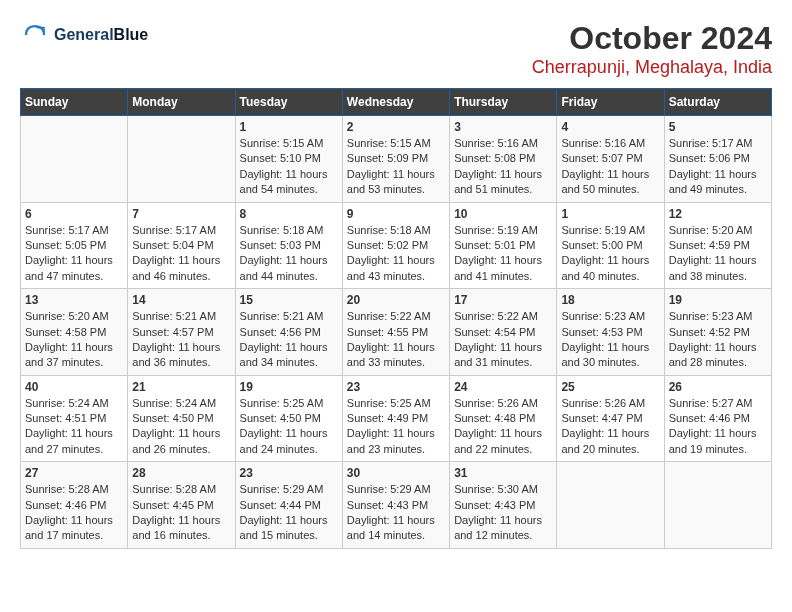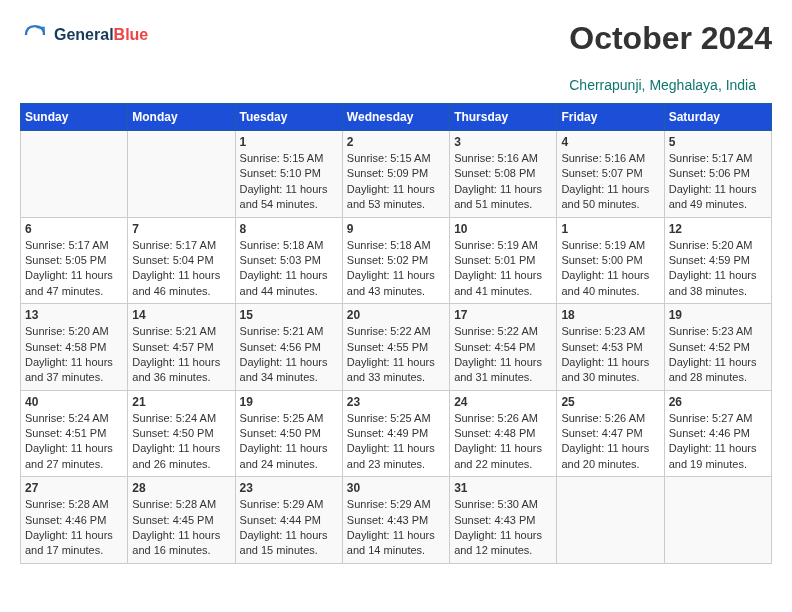--- a/index.html
+++ b/index.html
@@ -18,38 +18,37 @@
     }
     .logo {
       display: flex;
       align-items: center;
       gap: 4px;
     }
     .logo-icon {
       width: 30px;
       height: 30px;
     }
-    .title-section { }
+    .title-section { text-align: right; }
     .month-title {
       font-size: 32px;
       font-weight: bold;
       color: #333;
     }
     .location {
-      font-size: 14px;
-      color: #0f766e;
-      margin-top: 20px;
+      font-size: 18px;
+      color: #b91c1c;
     }
     .calendar {
       width: 100%;
       border-collapse: collapse;
       font-size: 10px;
     }
     .calendar thead th {
-      background: #1d4ed8;
+      background: #404040;
       color: #fff;
       padding: 6px 4px;
       text-align: left;
       font-size: 12px;
       font-weight: bold;
       border: 1px solid #1a5fa0;
     }
     .calendar tbody td {
       border: 1px solid #ccc;
       vertical-align: top;
@@ -83,21 +82,21 @@
 <div class="header">
   <div class="logo">
     <svg class="logo-icon" viewBox="0 0 40 40">
       <rect width="40" height="40" fill="none"></rect>
       <path d="M8 20 Q8 8 20 8 Q32 8 32 20" fill="none" stroke="#2979c4" stroke-width="3"></path>
       <path d="M20 8 L28 14 L26 12" fill="#2979c4"></path>
       <path d="M22 10 L32 10 L32 20" fill="none" stroke="#2979c4" stroke-width="2"></path>
       <path d="M30 8 L34 12 L32 10" fill="#2979c4"></path>
     </svg>
     <div>
-      <div style="font-size:16px;font-weight:bold;color:#1a3a5c;">General<span style="color:#ef4444;">Blue</span></div>
+      <div style="font-size:16px;font-weight:bold;color:#1a3a5c;">General<span style="color:#0f172a;">Blue</span></div>
     </div>
   </div>
   <div class="title-section">
     <div class="month-title">October 2024</div>
     <div class="location">Cherrapunji, Meghalaya, India</div>
   </div>
 </div>
 
 <table class="calendar">
   <thead>

